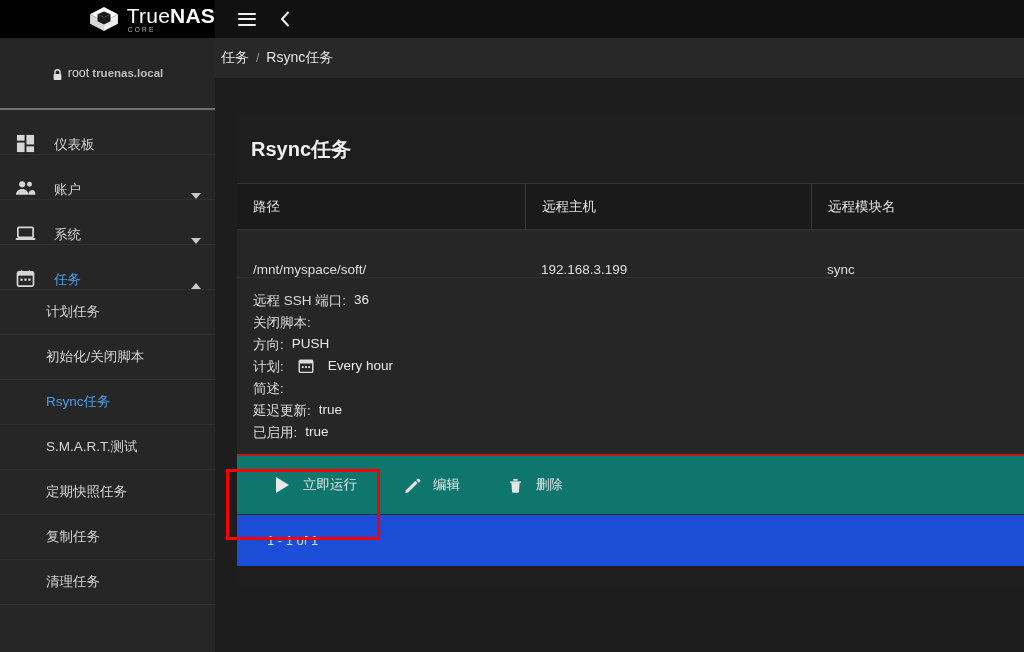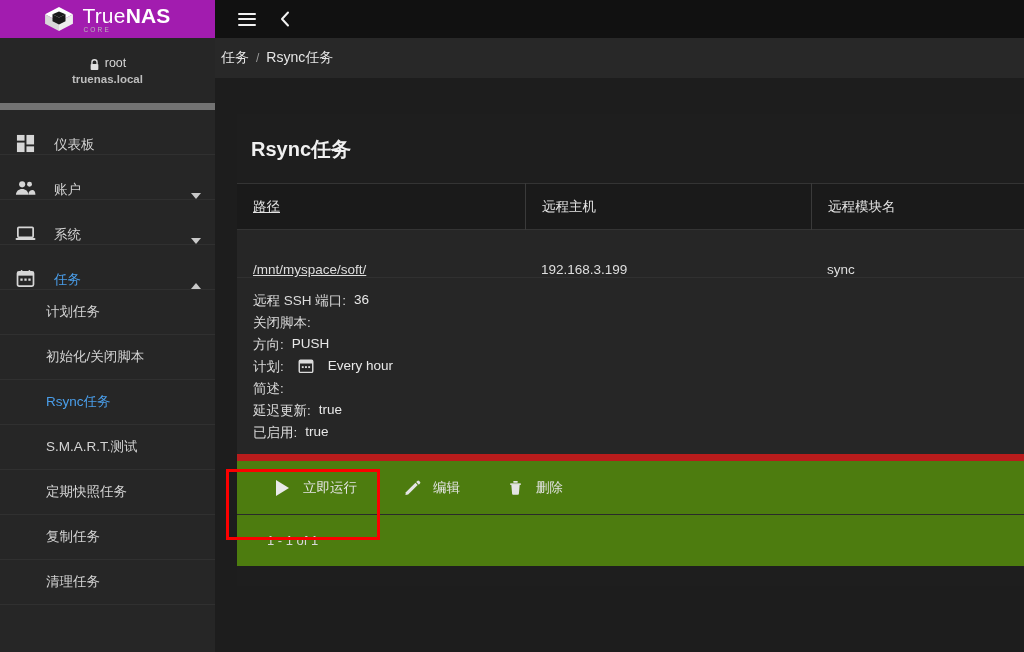--- a/index.html
+++ b/index.html
@@ -14,44 +14,44 @@
 
   
   .sidebar {
     width: 215px; height: 652px;
     background: #262626;
     flex: 0 0 215px;
     display: flex; flex-direction: column;
     overflow: hidden;
   }
   .logo-bar {
-    height: 38px; background: #a21caf;
-    display: flex; align-items: center; justify-content: center;
+    height: 38px; background: #000000;
+    display: flex; align-items: center; justify-content: flex-end;
     flex: 0 0 38px;
   }
   .logo-wrap { display: flex; align-items: center; gap: 8px; }
   .logo-mark { width: 30px; height: 26px; display: block; }
   .logo-text {
     display: flex; flex-direction: column; align-items: flex-start;
     line-height: 1;
   }
   .logo-title { font-size: 21px; letter-spacing: .2px; color: #fff; }
   .logo-title b { font-weight: 700; }
   .logo-title span.light { font-weight: 400; }
   .logo-sub {
     font-size: 6.5px; letter-spacing: 2.2px; color: #b8b8b8;
     margin-top: 1px; margin-left: 1px;
   }
 
   .user-block {
     height: 72px; flex: 0 0 72px;
-    display: flex; flex-direction: column;
+    display: flex; 
     align-items: center; justify-content: center;
     gap: 3px;
-    border-bottom: 7px solid #737373;
+    border-bottom: 2px solid #737373;
     background: #262626;
   }
   .user-row { display: flex; align-items: center; gap: 5px; }
   .lock-icon { width: 11px; height: 12px; display: block; }
   .user-name { font-size: 12.5px; color: #d6d6d6; }
   .user-host { font-size: 11.5px; color: #bdbdbd; font-weight: bold; }
 
   .nav { flex: 1 1 auto; overflow: hidden; }
   .nav-item {
     height: 45px; display: flex; align-items: flex-end;
@@ -130,21 +130,21 @@
     display: flex; height: 47px; align-items: center;
     background: #1a1a1a;
     border-top: 1px solid #343434;
     border-bottom: 1px solid #343434;
   }
   .th {
     font-size: 13.5px; color: #e3e3e3; padding-left: 16px;
     height: 47px; display: flex; align-items: center;
   }
   .th + .th { border-left: 1px solid #3a3a3a; }
-  .col-1 { width: 288px; flex: 0 0 288px; text-decoration: underline; }
+  .col-1 { width: 288px; flex: 0 0 288px; }
   .col-2 { width: 286px; flex: 0 0 286px; }
   .col-3 { flex: 1 1 auto; }
 
   .row {
     display: flex; height: 48px; align-items: flex-end;
     background: #262626;
     border-bottom: 1px solid #303030;
     cursor: pointer;
   }
   .td { font-size: 13.5px; color: #dedede; padding-left: 16px; }
@@ -157,39 +157,39 @@
   .d-line {
     display: flex; align-items: flex-start;
     font-size: 13.5px; color: #dcdcdc;
     height: 22px; gap: 8px;
   }
   .d-key { white-space: nowrap; }
   .d-val { color: #e8e8e8; }
   .cal-icon { width: 16px; height: 16px; display: block; }
 
   .actions {
-    background: #4d7c0f;
+    background: #0f766e;
     display: flex; align-items: center;
     height: 60px; padding-left: 36px; gap: 46px;
-    border-top: 7px solid #b91c1c;
+    border-top: 2px solid #b91c1c;
   }
   .act {
     display: flex; align-items: center; gap: 12px;
     font-size: 13.5px; color: #e4e4e4; cursor: pointer;
   }
   .act .gi { width: 18px; height: 18px; display: flex; align-items: center; justify-content: center; }
   .play-tri {
     width: 0; height: 0;
     border-left: 13px solid #e9e9e9;
     border-top: 8px solid transparent;
     border-bottom: 8px solid transparent;
   }
 
   .paginator {
-    background: #4d7c0f;
+    background: #1d4ed8;
     height: 52px; display: flex; align-items: center;
     padding-left: 30px;
     font-size: 13px; color: #d8d8d8;
     border-top: 1px solid #2a2a2a;
   }
 
   .highlight-box {
     position: absolute;
     border: 3px solid #fb0000;
     pointer-events: none;

